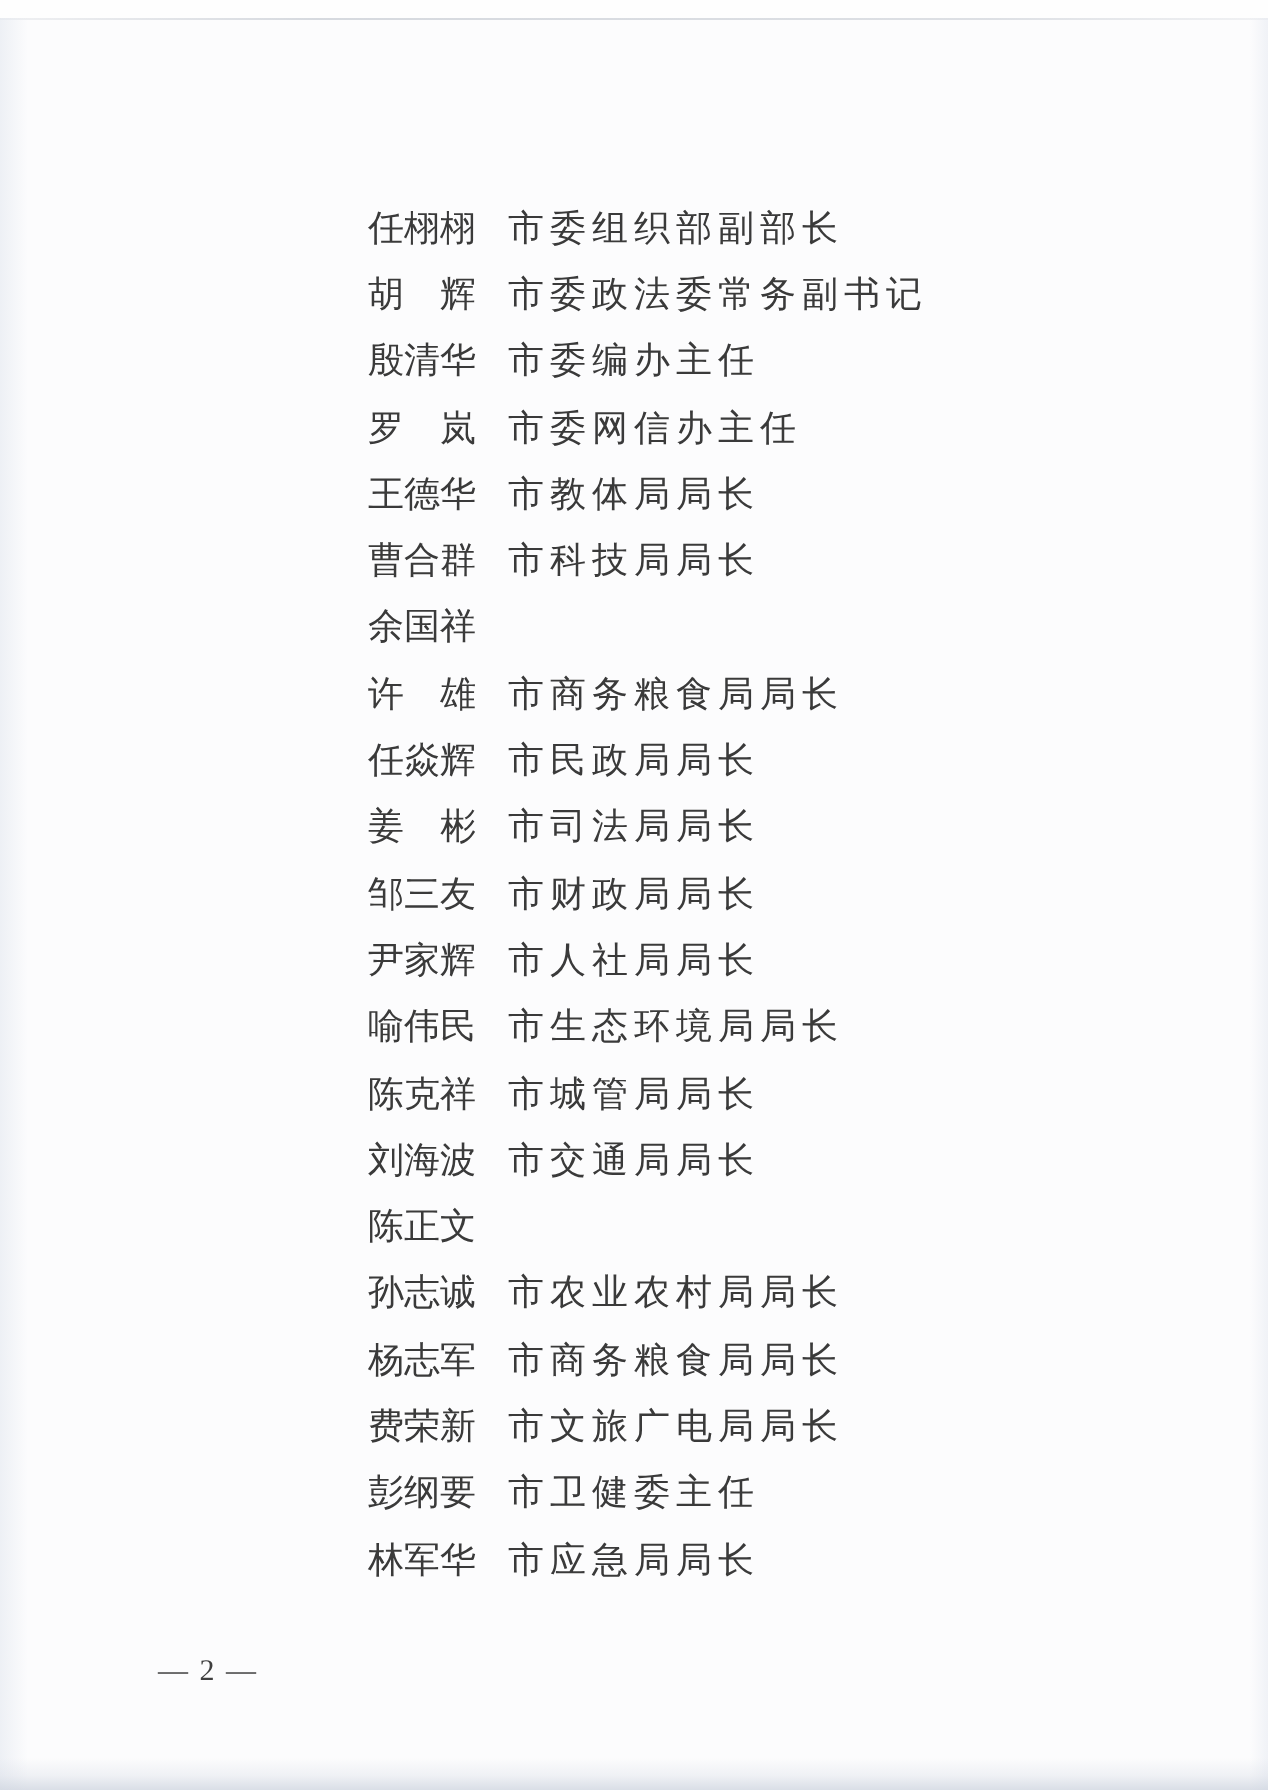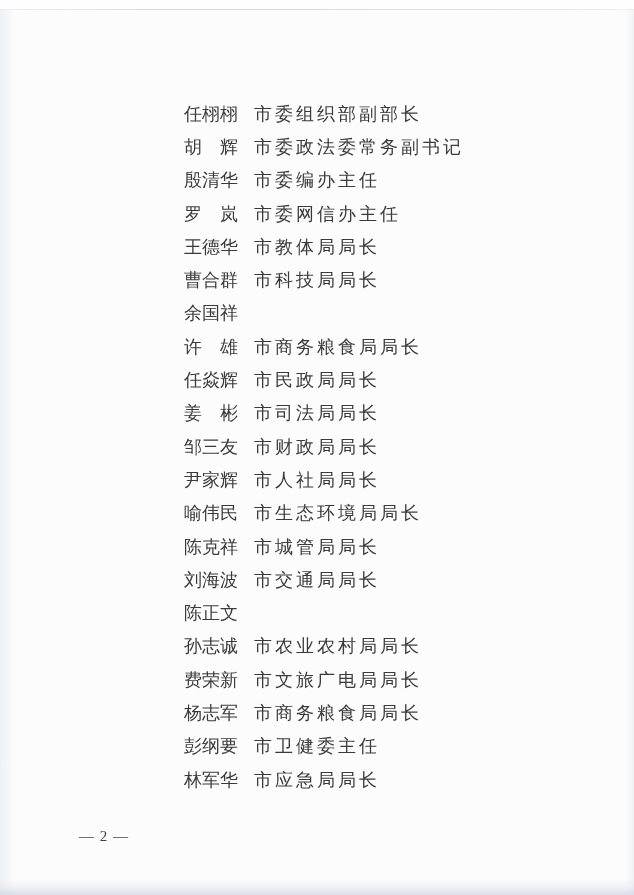--- a/index.html
+++ b/index.html
@@ -188,30 +188,30 @@
   <div class="roster-row">
     <span class="person-name">陈正文</span>
   </div>
 
   <div class="roster-row">
     <span class="person-name">孙志诚</span>
     <span class="person-title">市农业农村局局长</span>
   </div>
 
   <div class="roster-row">
+    <span class="person-name">杨志军</span>
+    <span class="person-title">市商务粮食局局长</span>
+  </div>
+
+  <div class="roster-row">
     <span class="person-name">费荣新</span>
     <span class="person-title">市文旅广电局局长</span>
   </div>
 
   <div class="roster-row">
-    <span class="person-name">杨志军</span>
-    <span class="person-title">市商务粮食局局长</span>
-  </div>
-
-  <div class="roster-row">
     <span class="person-name">彭纲要</span>
     <span class="person-title">市卫健委主任</span>
   </div>
 
   <div class="roster-row">
     <span class="person-name">林军华</span>
     <span class="person-title">市应急局局长</span>
   </div>
 </div>
 

